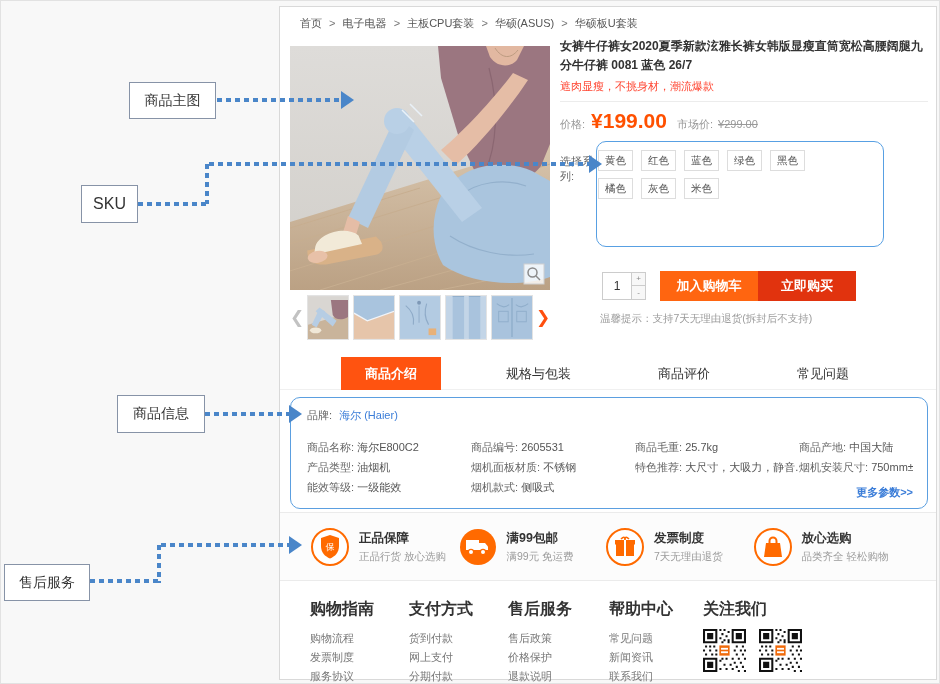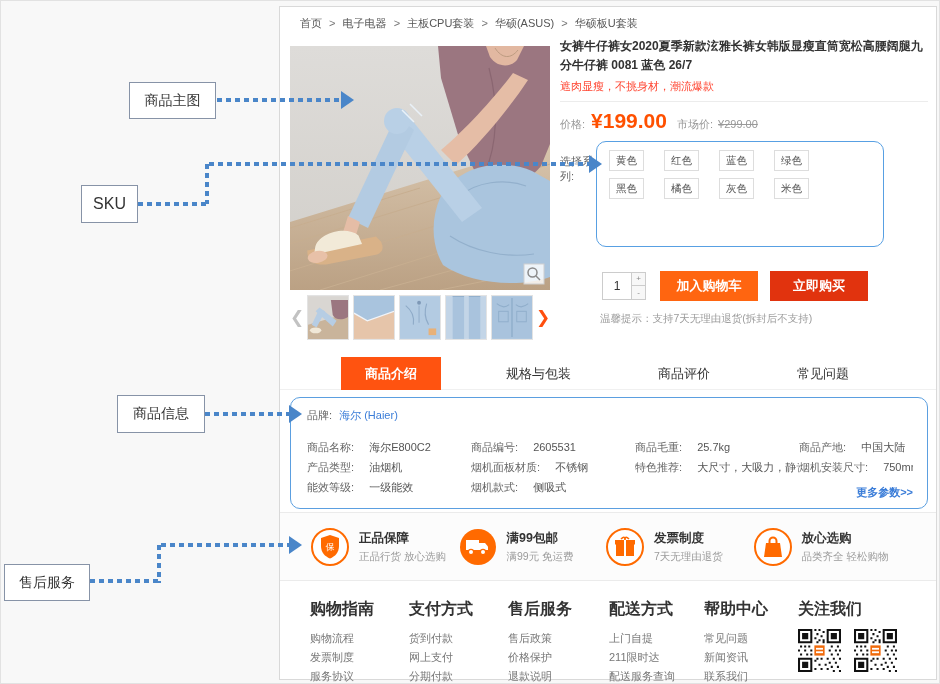--- a/index.html
+++ b/index.html
@@ -30,53 +30,53 @@
   .selling-point { margin-top:4px; font-size:11px; color:#ff4632; }
   .price-band { margin-top:7px; border-top:1px solid #ececec; padding:7px 0 6px 0; display:flex; align-items:baseline; }
   .price-label,.mkt-label { font-size:11px; color:#999; }
   .price-val { font-size:21px; font-weight:bold; color:#ff5000; margin:0 10px 0 6px; }
   .mkt-val { font-size:11px; color:#999; text-decoration:line-through; margin-left:5px; }
 
   .sku-area { position:relative; margin-top:2px; height:115px; }
   .sku-box { position:absolute; left:36px; top:0; width:288px; height:106px; border:1px solid #58a0e3; border-radius:10px; pointer-events:none; }
   .sku-row { display:flex; }
   .sku-label { width:38px; font-size:11px; color:#666; padding-top:13px; flex:none; }
-  .chips { width:242px; margin-left:11px; padding-top:9px; display:flex; flex-wrap:wrap; gap:7px 20px; }
+  .chips { width:242px; margin-left:0; padding-top:9px; display:flex; flex-wrap:wrap; gap:7px 8px; }
   .chip { width:35px; height:21px; line-height:19px; text-align:center; font-size:10.5px; color:#555; background:#fff; border:1px solid #ddd; cursor:pointer; }
   .sizes { margin-top:9px; }
   .size-chips { margin-left:9px; padding-top:4px; display:flex; gap:7px; }
   .size { position:relative; min-width:27px; height:25px; line-height:23px; padding:0 6px; text-align:center; font-size:11px; color:#555; background:#fff; border:1px solid #ddd; cursor:pointer; }
   .size.selected { border-color:#ff7b48; }
   .size.selected::after { content:""; position:absolute; right:-1px; bottom:-1px; border-left:11px solid transparent; border-bottom:11px solid #ff5a10; }
   .size.selected::before { content:"✓"; position:absolute; right:0; bottom:-3px; z-index:1; color:#fff; font-size:7px; }
 
   .purchase-row { margin-top:15px; margin-left:42px; display:flex; align-items:center; }
   .qty { display:flex; }
   .qty-input { width:30px; height:28px; border:1px solid #ccc; text-align:center; font-size:12px; color:#333; }
   .qty-btns { display:flex; flex-direction:column; width:14px; }
   .qty-btn { height:14px; border:1px solid #ccc; border-left:none; background:#f7f7f7; font-size:8px; line-height:10px; color:#888; cursor:pointer; padding:0; }
   .qty-btn + .qty-btn { border-top:none; }
   .btn { height:30px; border:none; color:#fff; font-size:13px; font-weight:bold; cursor:pointer; }
   .btn-cart { width:98px; margin-left:14px; background:#ff6510; }
-  .btn-buy { width:98px; margin-left:12px; background:#e1330e; }
+  .btn-buy { width:98px; margin-left:0; background:#e1330e; }
   .tip { margin-top:11px; margin-left:40px; font-size:10.5px; color:#9b9b9b; }
 
   
   .tabs { position:absolute; left:0; top:350px; width:100%; height:33px; padding-left:18px; border-bottom:1px solid #f0f0f0; display:flex; }
   .tab { height:33px; line-height:33px; padding:0 22px; font-size:13px; color:#333; cursor:pointer;margin-left:43px; }
   .tab.active { background:#ff5310; color:#fff; font-weight:bold; padding:0 24px; }
 
   
   .info-box { position:absolute; left:10px; top:390px; width:638px; height:112px; border:1px solid #5b9fe0; border-radius:10px; padding:10px 14px 8px 16px; }
   .brand-row { font-size:11px; color:#666; }
   .brand-link { color:#3b7dd8; text-decoration:none; margin-left:4px; }
   .info-grid { display:flex; margin-top:14px; }
   .if-col { font-size:11px; color:#666; line-height:20px; white-space:nowrap; overflow:hidden; }
   .if-col1{ width:164px; } .if-col2{ width:164px; } .if-col3{ width:164px; } .if-col4{ width:114px; }
-  .if-label { color:#666; } .if-value { color:#555;margin-left:12px; }
+  .if-label { color:#666; } .if-value { color:#555; }
   .more-link { position:absolute; right:14px; bottom:8px; font-size:11px; font-weight:bold; color:#3b7dd8; text-decoration:none; }
 
   
   .services { position:absolute; left:0; top:505px; width:100%; height:69px; background:#fcfcfc; border-top:1px solid #ebebeb; border-bottom:1px solid #ebebeb; display:flex; align-items:center; padding:0 36px 0 30px; justify-content:space-between; }
   .svc { display:flex; align-items:center; width:152px; }
   .svc-icon { width:40px; height:40px; flex:none; }
   .svc-text { margin-left:9px; }
   .svc-title { font-size:12.5px; font-weight:bold; color:#333; }
   .svc-sub { margin-top:3px; font-size:10.5px; color:#9b9b9b; }
 
@@ -356,29 +356,20 @@
       </div>
       <div class="f-col f-c3">
         <div class="f-title">售后服务</div>
         <div>
             <a class="f-link" href="#">售后政策</a>
             <a class="f-link" href="#">价格保护</a>
             <a class="f-link" href="#">退款说明</a>
             <a class="f-link" href="#">返修/退换货</a>
           </div>
       </div>
-      <div class="f-col f-c4">
-        <div class="f-title">配送方式</div>
-        <div>
-            <a class="f-link" href="#">上门自提</a>
-            <a class="f-link" href="#">211限时达</a>
-            <a class="f-link" href="#">配送服务查询</a>
-            <a class="f-link" href="#">配送费收取标准</a>
-          </div>
-      </div>
       <div class="f-col f-c5">
         <div class="f-title">帮助中心</div>
         <div>
             <a class="f-link" href="#">常见问题</a>
             <a class="f-link" href="#">新闻资讯</a>
             <a class="f-link" href="#">联系我们</a>
           </div>
       </div>
       <div class="f-col">
         <div class="f-title">关注我们</div>

